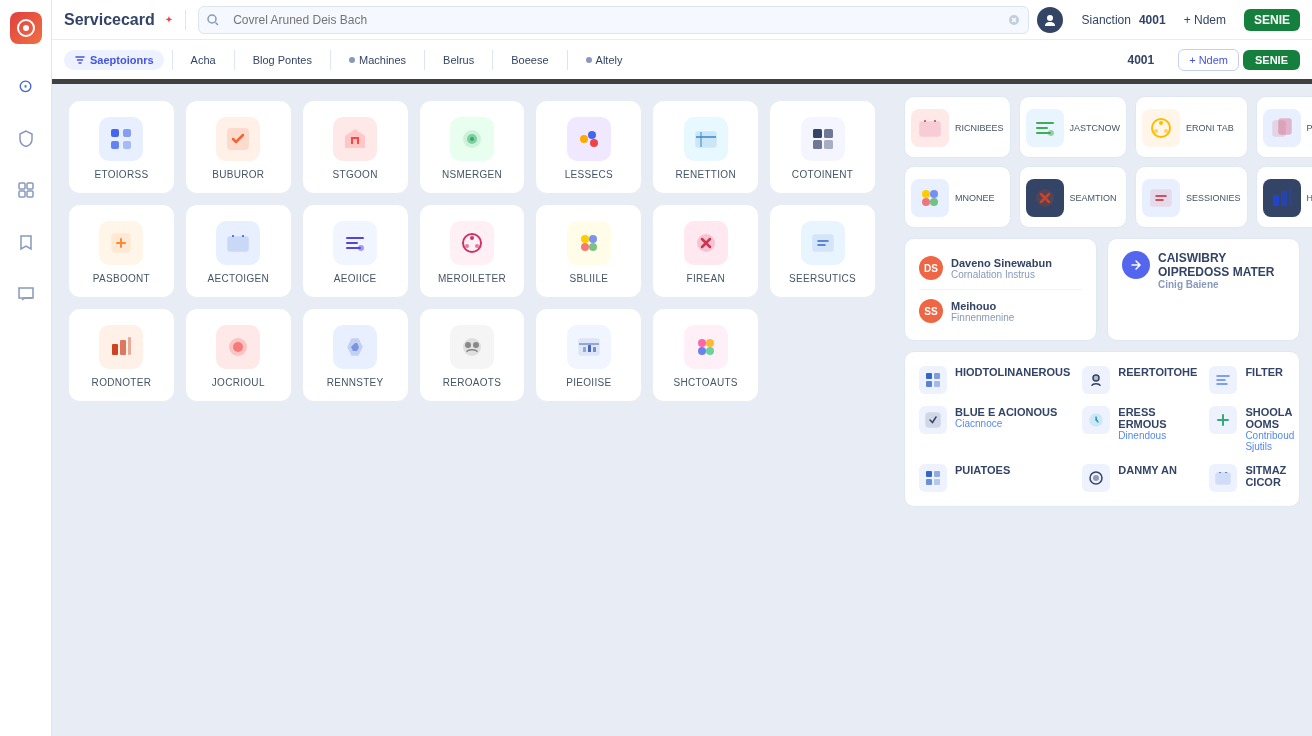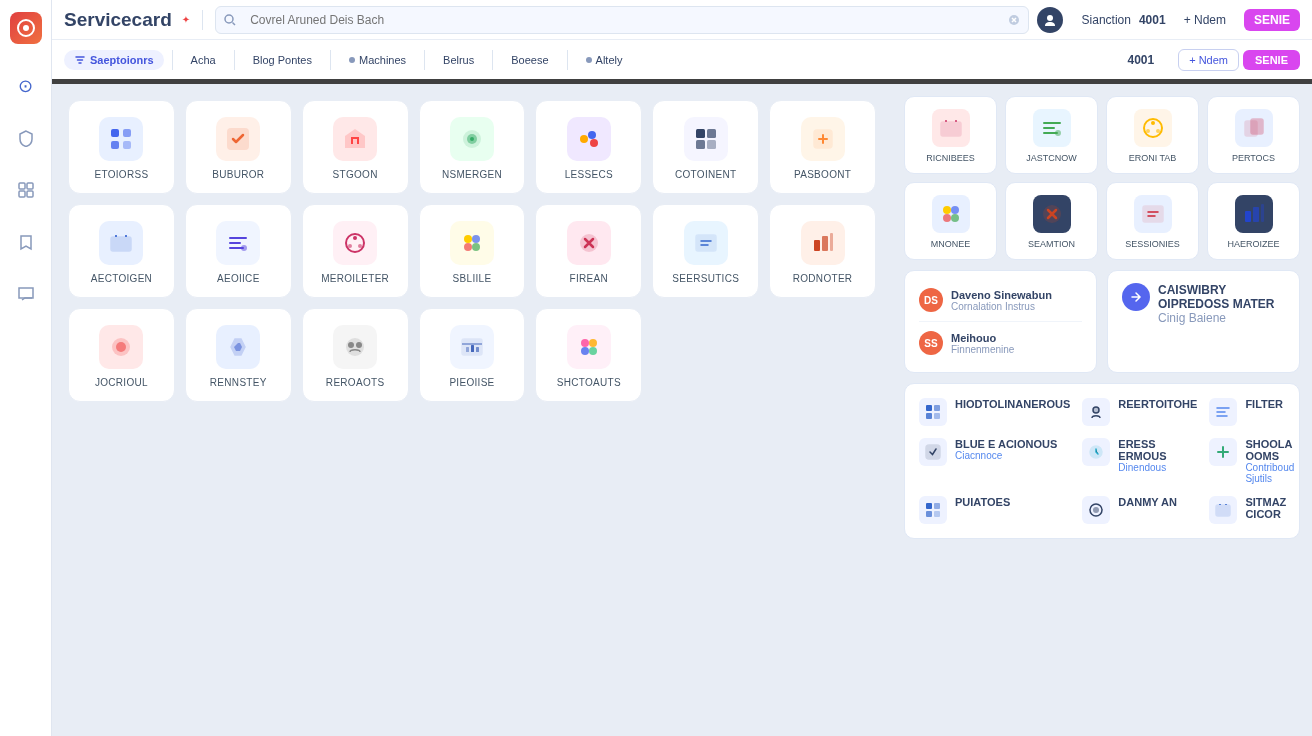--- a/index.html
+++ b/index.html
@@ -98,21 +98,21 @@
       border-radius: 6px;
       font-size: 12px;
       cursor: pointer;
       border: none;
     }
     .topbar-btn-secondary {
       background: transparent;
       color: #334466;
     }
     .topbar-btn-primary {
-      background: #d946ef;
+      background: #15803d;
       color: white;
       font-weight: 600;
     }
     .topbar-avatar {
       width: 26px;
       height: 26px;
       background: #334466;
       border-radius: 50%;
       display: flex;
       align-items: center;
@@ -242,21 +242,21 @@
     .right-app-grid {
       display: grid;
       grid-template-columns: repeat(4, 1fr);
       gap: 8px;
     }
     .right-app-card {
       background: white;
       border-radius: 10px;
       padding: 12px 6px 10px;
       display: flex;
-      flex-direction: column;
+      flex-direction: row;
       align-items: center;
       gap: 6px;
       cursor: pointer;
       border: 1px solid #e0e8f5;
     }
     .right-app-icon {
       width: 38px;
       height: 38px;
       border-radius: 8px;
       display: flex;
@@ -371,21 +371,21 @@
     <svg width="18" height="18" viewBox="0 0 18 18" fill="none">
       <path d="M2 3h14v10H2V3z" stroke="#8899bb" stroke-width="1.5" rx="2"></path>
       <path d="M5 15l3-2h7" stroke="#8899bb" stroke-width="1.5"></path>
     </svg>
   </div>
 </div>
 
 <div class="main">
 
   <div class="topbar">
-    <span style="font-size:19px;font-weight:700;color:#334466;">Servicecard</span>
+    <span style="font-size:16px;font-weight:700;color:#334466;">Servicecard</span>
     <span style="font-size:10px;color:#ee4444;margin-left:2px;">✦</span>
     <div class="topbar-divider"></div>
     <div style="display:flex;align-items:center;flex:1;background:#f5f8ff;border:1px solid #dde5f0;border-radius:6px;padding:0 8px;height:28px;">
       <svg width="12" height="12" viewBox="0 0 12 12" fill="none">
         <circle cx="5" cy="5" r="4" stroke="#8899bb" stroke-width="1.5"></circle>
         <path d="M8.5 8.5L11 11" stroke="#8899bb" stroke-width="1.5"></path>
       </svg>
       <input class="search-bar-top" type="text" style="border: none; background: transparent; outline: none; flex: 1 1 0%; margin-left: 6px; font-size: 12px; color: rgb(51, 68, 102);" placeholder="Covrel Aruned Deis Bach">
       <svg width="12" height="12" viewBox="0 0 12 12" fill="none" style="cursor:pointer;">
         <circle cx="6" cy="6" r="5" fill="#c0cce0"></circle>
@@ -502,20 +502,30 @@
             <div class="app-icon" style="background: rgb(240, 232, 255);">
               <svg width="26" height="26" viewBox="0 0 26 26">
                 <circle cx="8" cy="13" r="4" fill="#ffaa00"></circle>
                 <circle cx="16" cy="9" r="4" fill="#4466ee"></circle>
                 <circle cx="18" cy="17" r="4" fill="#ee4444"></circle>
               </svg>
             </div>
             <div class="app-name">LESSECS</div>
           </div>
           <div class="app-card">
+            <div class="app-icon" style="background: rgb(232, 248, 255);">
+              <svg width="26" height="26" viewBox="0 0 26 26">
+                <rect x="3" y="6" width="20" height="15" rx="2" fill="#3388cc" opacity="0.15" stroke="#3388cc" stroke-width="1.5"></rect>
+                <line x1="3" y1="11" x2="23" y2="11" stroke="#3388cc" stroke-width="1.5"></line>
+                <line x1="8" y1="6" x2="8" y2="21" stroke="#3388cc" stroke-width="1"></line>
+              </svg>
+            </div>
+            <div class="app-name">RENETTION</div>
+          </div>
+          <div class="app-card">
             <div class="app-icon" style="background: rgb(245, 245, 255);">
               <svg width="26" height="26" viewBox="0 0 26 26">
                 <rect x="3" y="3" width="9" height="9" rx="1.5" fill="#334466"></rect>
                 <rect x="14" y="3" width="9" height="9" rx="1.5" fill="#334466" opacity="0.7"></rect>
                 <rect x="3" y="14" width="9" height="9" rx="1.5" fill="#334466" opacity="0.7"></rect>
                 <rect x="14" y="14" width="9" height="9" rx="1.5" fill="#334466" opacity="0.4"></rect>
               </svg>
             </div>
             <div class="app-name">COTOINENT</div>
           </div>
@@ -756,21 +766,21 @@
         </div>
 
         <div style="flex:1;background:white;border-radius:10px;padding:12px 14px;border:1px solid #e0e8f5;display:flex;align-items:flex-start;gap:8px;">
           <div style="width:28px;height:28px;border-radius:50%;background:#5566ee;display:flex;align-items:center;justify-content:center;flex-shrink:0;">
             <svg width="14" height="14" viewBox="0 0 14 14" fill="none">
               <path d="M3 7h8M7 3l4 4-4 4" stroke="white" stroke-width="1.5" stroke-linecap="round"></path>
             </svg>
           </div>
           <div>
             <div style="font-size:12px;font-weight:700;color:#334466;">CAISWIBRY OIPREDOSS MATER</div>
-            <div style="font-size:12px;color:#8899bb;">Cinig Baiene</div>
+            <div style="font-size:10px;color:#8899bb;font-weight:bold;">Cinig Baiene</div>
           </div>
         </div>
       </div>
 
       <div class="bottom-grid-card">
         <div class="bottom-grid" id="bottom-grid">
         <div class="bottom-item">
               <div class="bottom-item-icon">
                 <svg width="16" height="16" viewBox="0 0 16 16">
                   <rect x="1" y="1" width="6" height="6" rx="1" fill="#3366cc"></rect>

